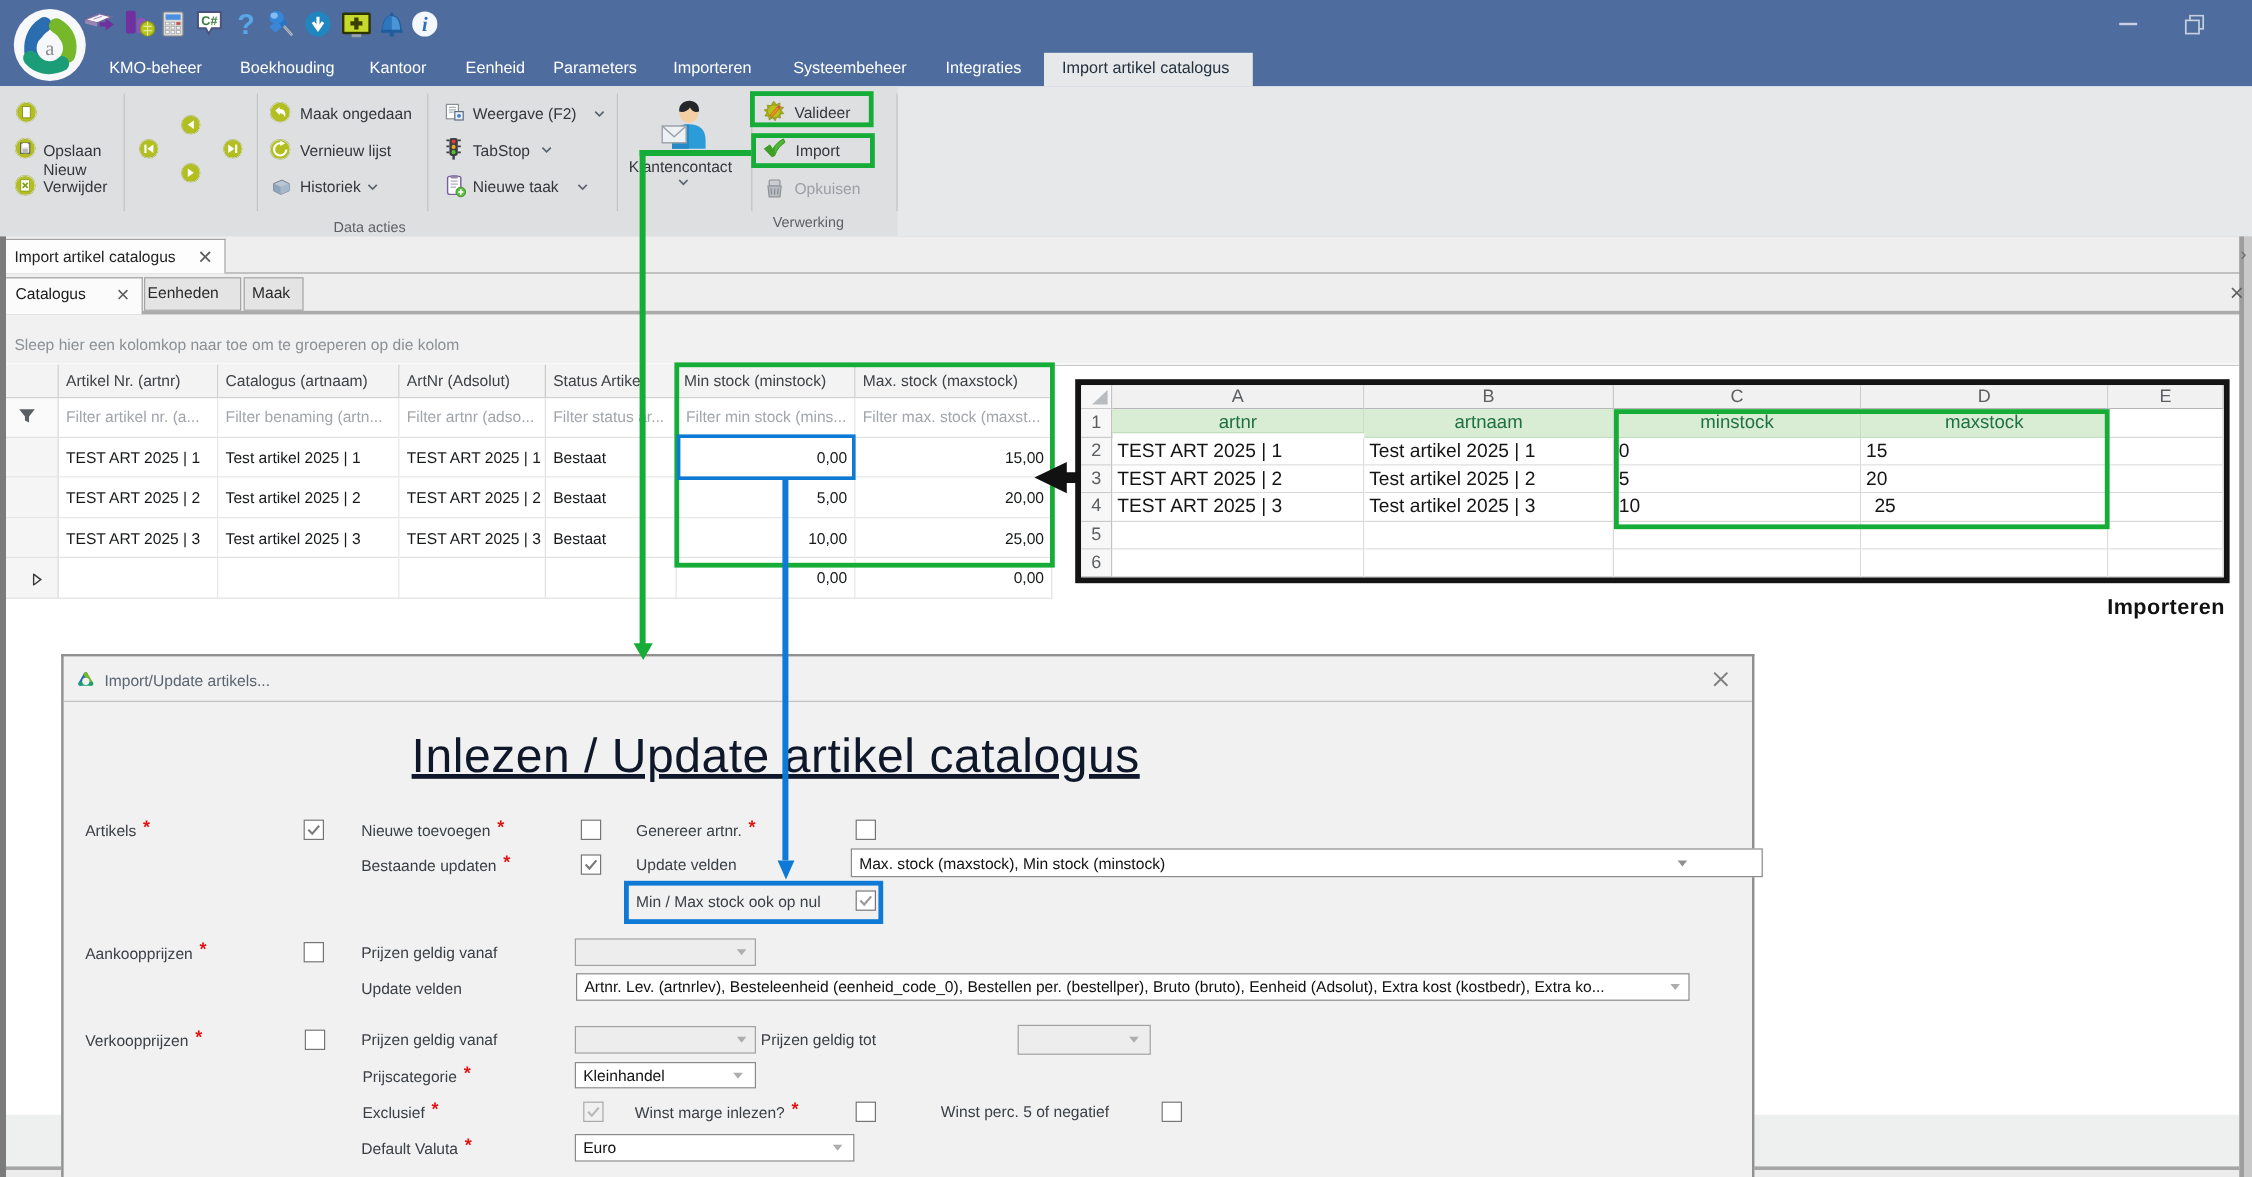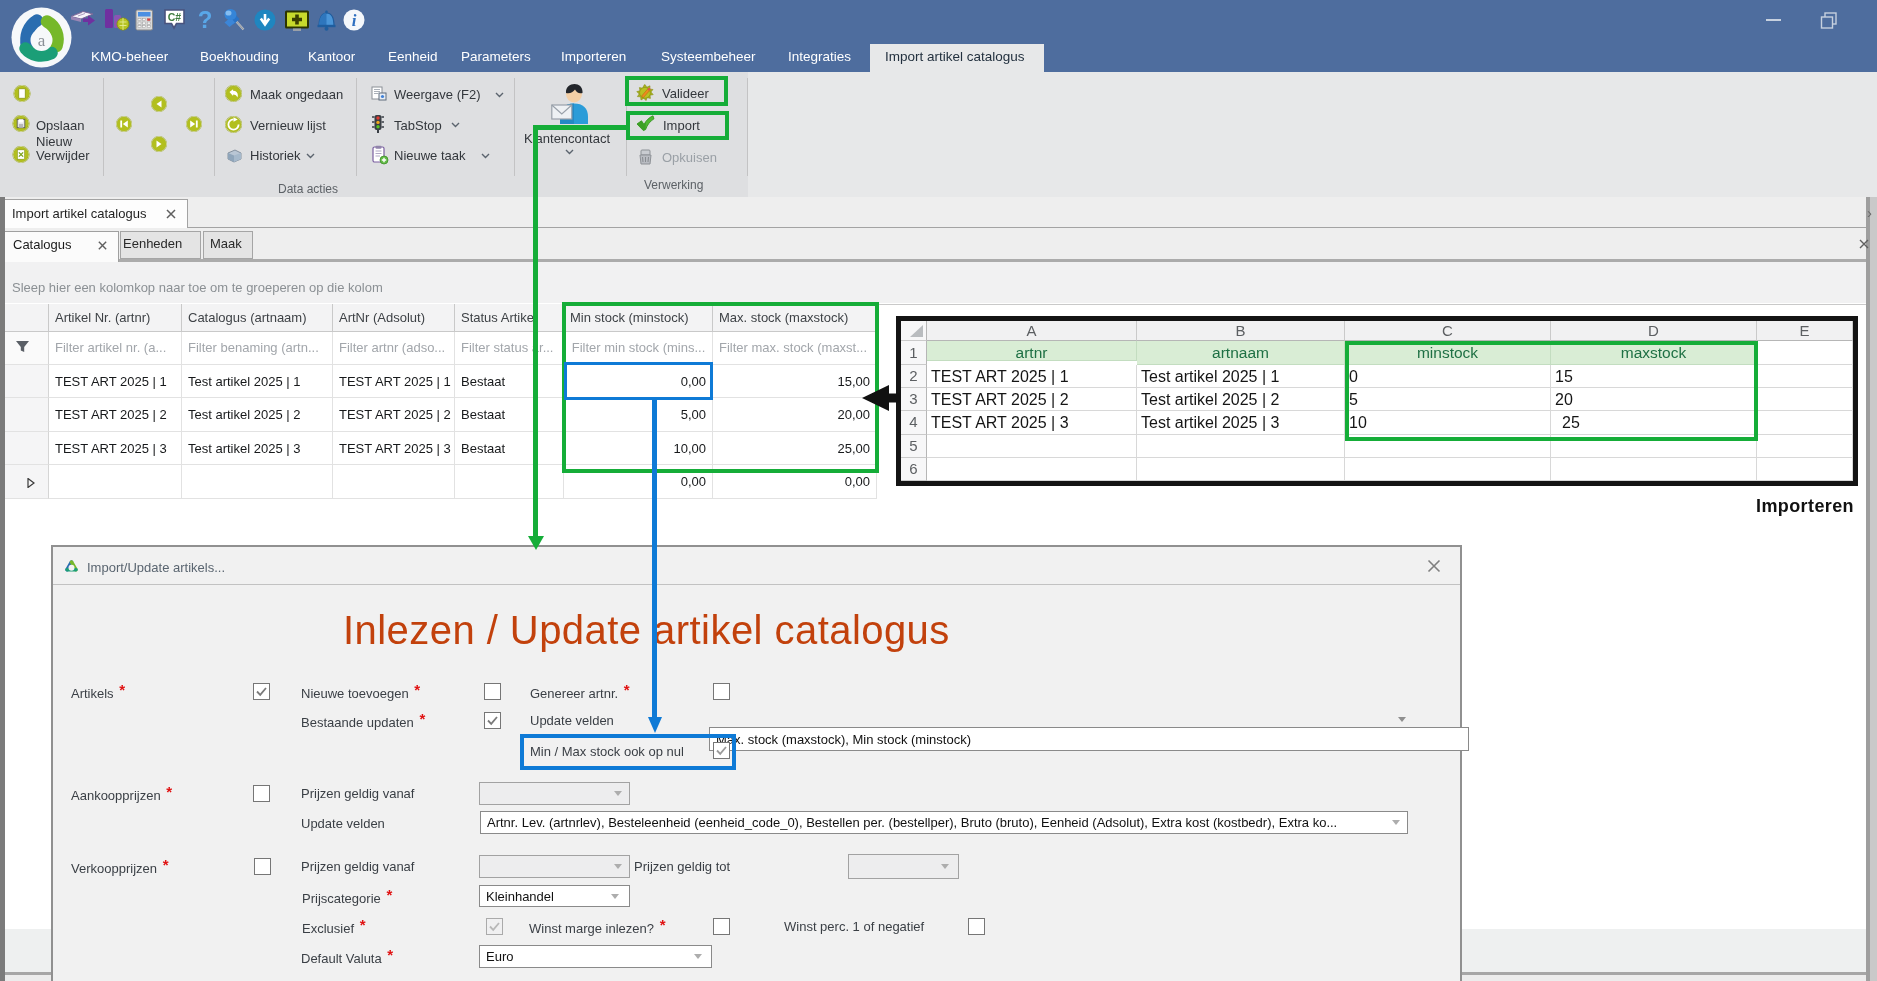--- a/index.html
+++ b/index.html
@@ -503,37 +503,37 @@
     <path d="M17 8 L26 23.5" stroke="#76b82a" stroke-width="7"></path>
     <path d="M26 23.5 L8 23.5" stroke="#1b9e77" stroke-width="7"></path>
   </g>
   <circle cx="17" cy="19.5" r="6" fill="#f1f1f1"></circle>
 </svg>
 <div class="txt" style="left:87px;top:560px;font-size:13px;color:#5a6570;">Import/Update artikels...</div>
 <svg class="abs" style="left:1427px;top:559px;" width="14" height="14" viewBox="0 0 14 14">
       <path d="M1.5 1.5 L12.5 12.5 M12.5 1.5 L1.5 12.5" stroke="#7f7f7f" stroke-width="1.6"></path>
     </svg>
 
-<div class="txt" style="left:343px;top:608px;font-size:40px;color:#c2410c;letter-spacing:0.45px;">Inlezen / Update artikel catalogus</div>
+<div class="txt" style="left:343px;top:608px;font-size:40px;color:#0f172a;letter-spacing:0.45px;text-decoration:underline;">Inlezen / Update artikel catalogus</div>
 
 <div class="dlbl" style="left:71px;top:684px;">Artikels <span class="star">*</span></div>
 <div class="cb" style="left:253px;top:683px;"><svg width="15" height="15" viewBox="0 0 15 15">
         <path d="M3 7.5 L6.2 10.8 L12 4" stroke="#7a7a7a" stroke-width="1.8" fill="none"></path>
       </svg></div>
 <div class="dlbl" style="left:301px;top:684px;">Nieuwe toevoegen <span class="star">*</span></div>
 <div class="cb" style="left:484px;top:683px;"></div>
 <div class="dlbl" style="left:530px;top:684px;">Genereer artnr. <span class="star">*</span></div>
 <div class="cb" style="left:713px;top:683px;"></div>
 
 <div class="dlbl" style="left:301px;top:713px;">Bestaande updaten <span class="star">*</span></div>
 <div class="cb" style="left:484px;top:712px;"><svg width="15" height="15" viewBox="0 0 15 15">
         <path d="M3 7.5 L6.2 10.8 L12 4" stroke="#7a7a7a" stroke-width="1.8" fill="none"></path>
       </svg></div>
 <div class="dlbl" style="left:530px;top:713px;">Update velden</div>
-<div class="ddw" style="left:709px;top:707px;width:760px;height:24px;line-height:23px;padding-left:6px;margin-top:20px;">Max. stock (maxstock), Min stock (minstock)</div>
+<div class="ddw" style="left:709px;top:707px;width:760px;height:24px;line-height:23px;padding-left:6px;">Max. stock (maxstock), Min stock (minstock)</div>
 <div class="car" style="left:1398px;top:716.5px;"></div>
 
 <div class="dlbl" style="left:530px;top:744px;">Min / Max stock ook op nul</div>
 <div class="cb" style="left:713px;top:742px;"><svg width="15" height="15" viewBox="0 0 15 15">
         <path d="M3 7.5 L6.2 10.8 L12 4" stroke="#9a9a9a" stroke-width="1.8" fill="none"></path>
       </svg></div>
 
 <div class="dlbl" style="left:71px;top:786px;">Aankoopprijzen <span class="star">*</span></div>
 <div class="cb" style="left:253px;top:785px;"></div>
 <div class="dlbl" style="left:301px;top:786px;">Prijzen geldig vanaf</div>
@@ -556,21 +556,21 @@
 <div class="dlbl" style="left:302px;top:889px;">Prijscategorie <span class="star">*</span></div>
 <div class="ddw" style="left:479px;top:885px;width:151px;height:22px;line-height:21px;padding-left:6px;">Kleinhandel</div>
 <div class="card" style="left:611px;top:893.5px;"></div>
 
 <div class="dlbl" style="left:302px;top:919px;">Exclusief <span class="star">*</span></div>
 <div class="cb" style="left:486px;top:918px;background:#f0f0f1;border-color:#aaaaaa;"><svg width="15" height="15" viewBox="0 0 15 15">
         <path d="M3 7.5 L6.2 10.8 L12 4" stroke="#b8b8b8" stroke-width="1.8" fill="none"></path>
       </svg></div>
 <div class="dlbl" style="left:529px;top:919px;">Winst marge inlezen? <span class="star">*</span></div>
 <div class="cb" style="left:713px;top:918px;"></div>
-<div class="dlbl" style="left:784px;top:919px;">Winst perc. 1 of negatief</div>
+<div class="dlbl" style="left:784px;top:919px;">Winst perc. 5 of negatief</div>
 <div class="cb" style="left:968px;top:918px;"></div>
 
 <div class="dlbl" style="left:301px;top:949px;">Default Valuta <span class="star">*</span></div>
 <div class="ddw" style="left:479px;top:945px;width:233px;height:23px;line-height:22px;padding-left:6px;">Euro</div>
 <div class="card" style="left:694px;top:954px;"></div>
 </div>
 
 
 <div id="annot">
 

